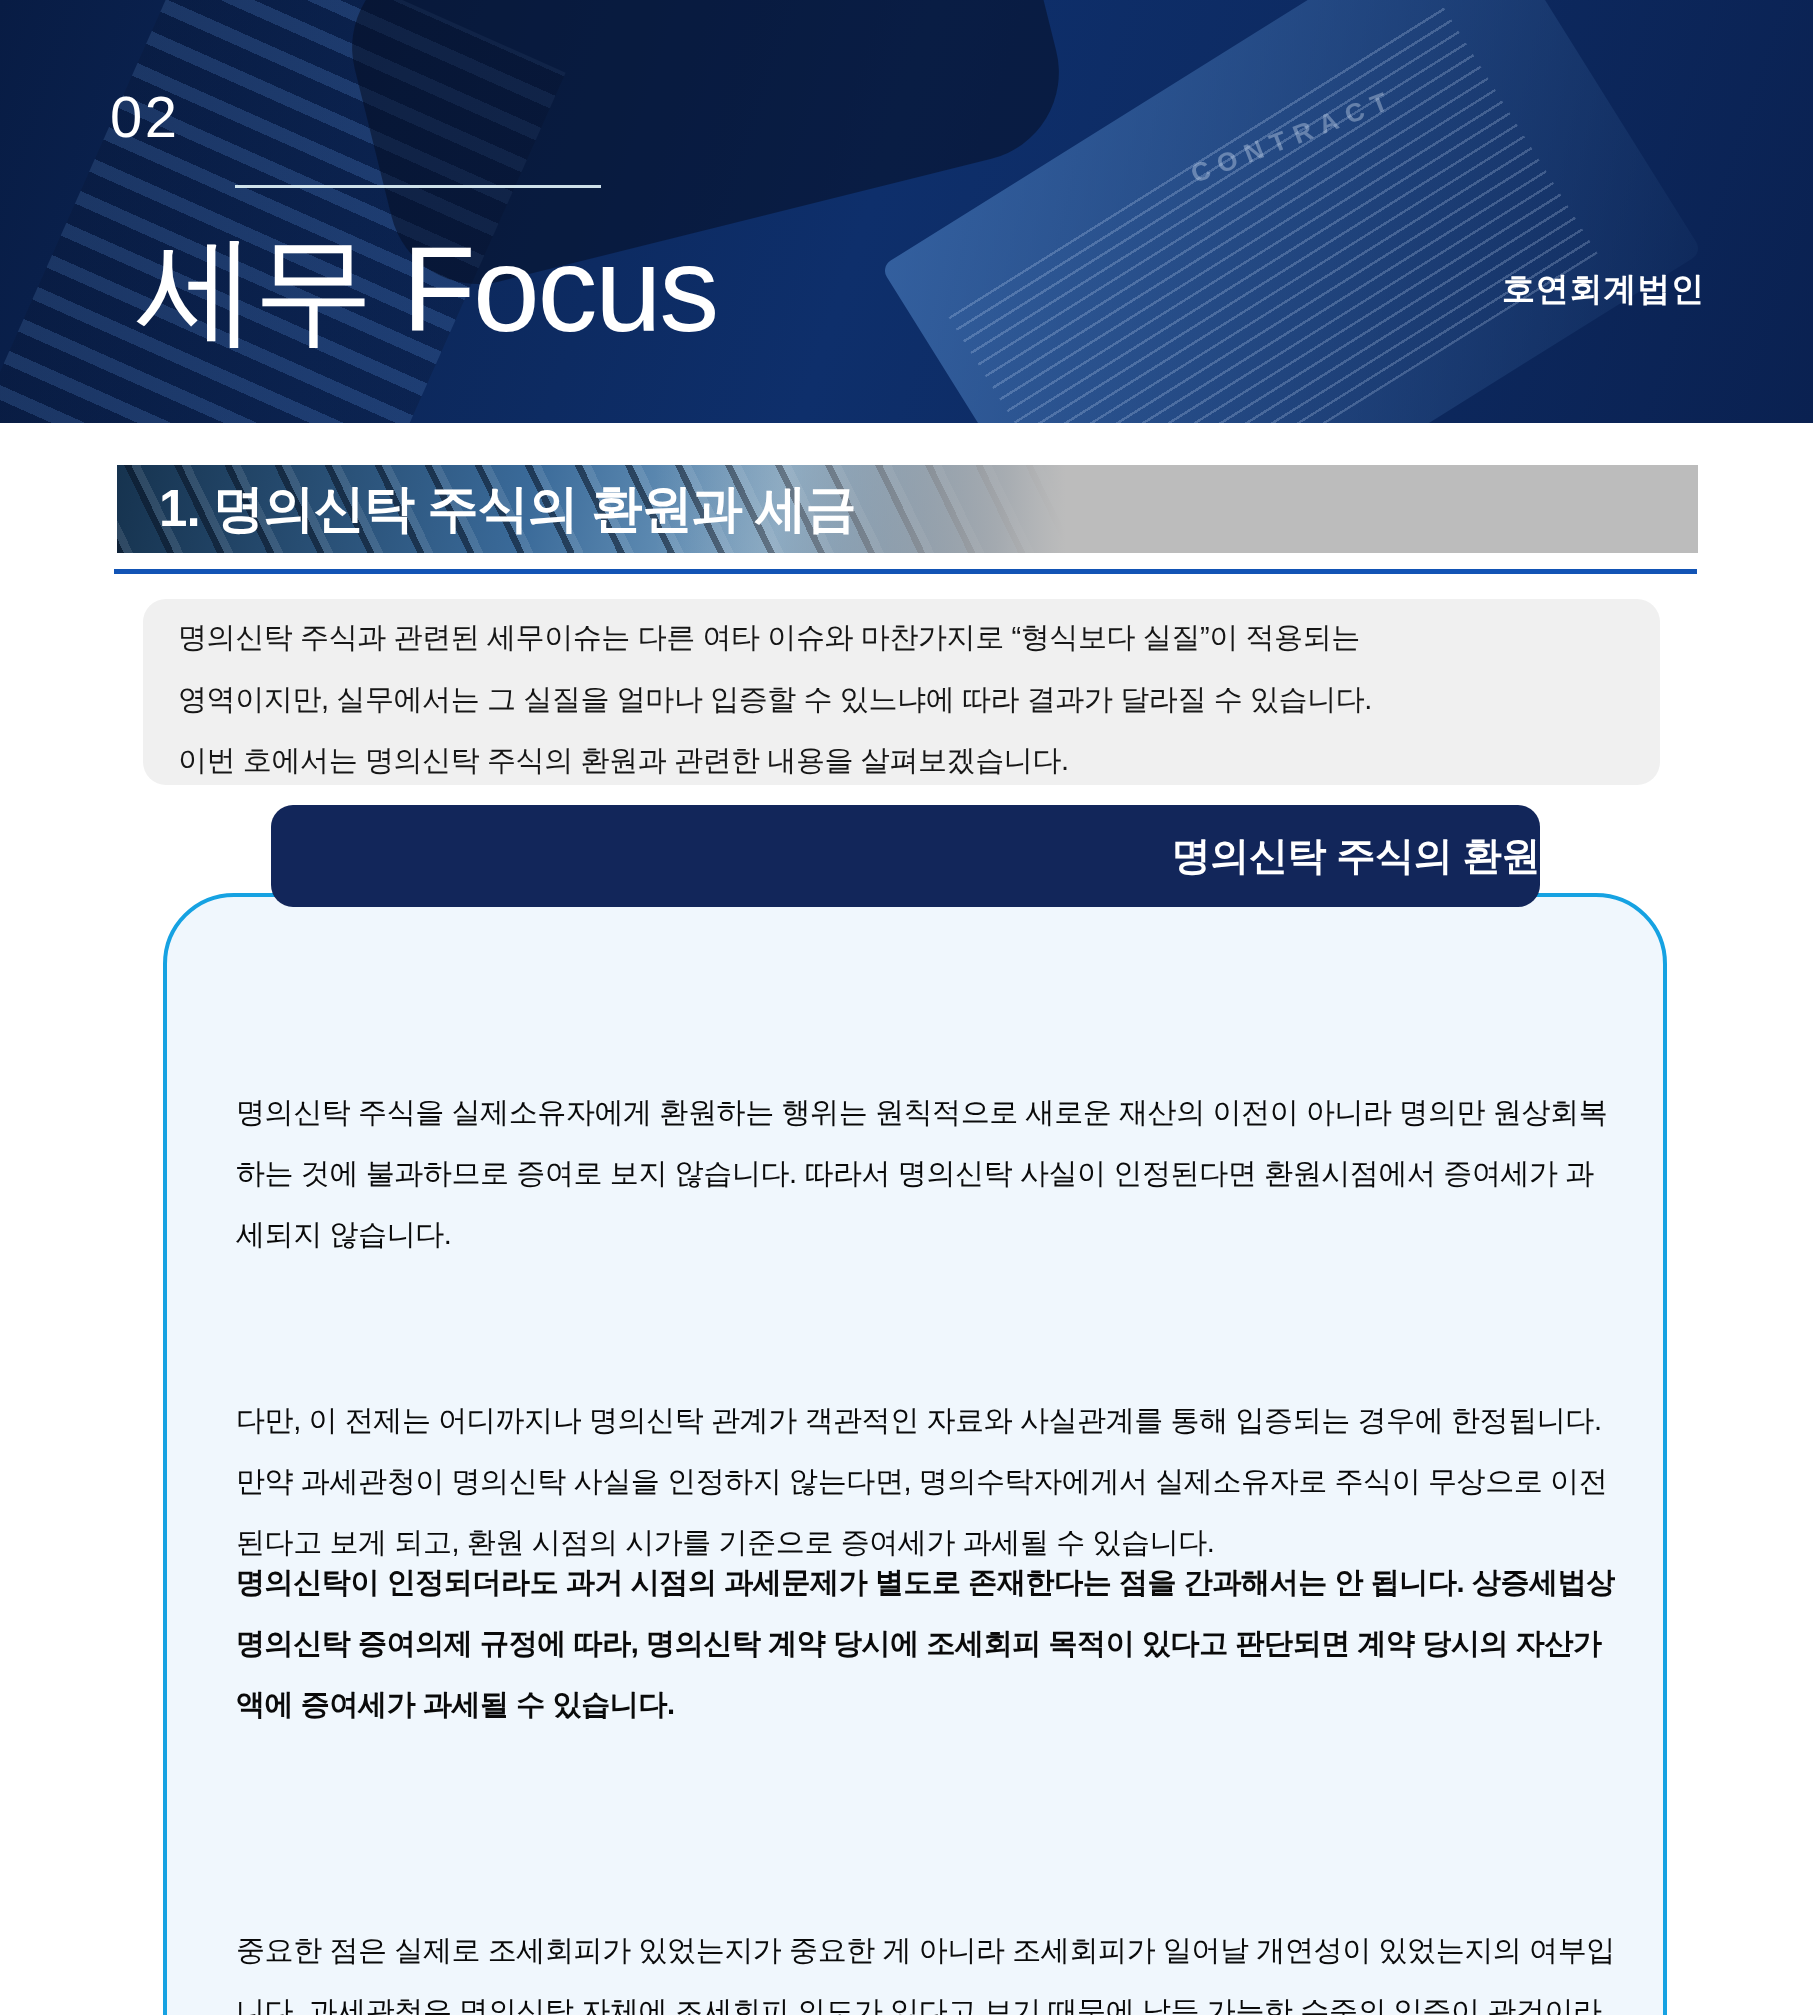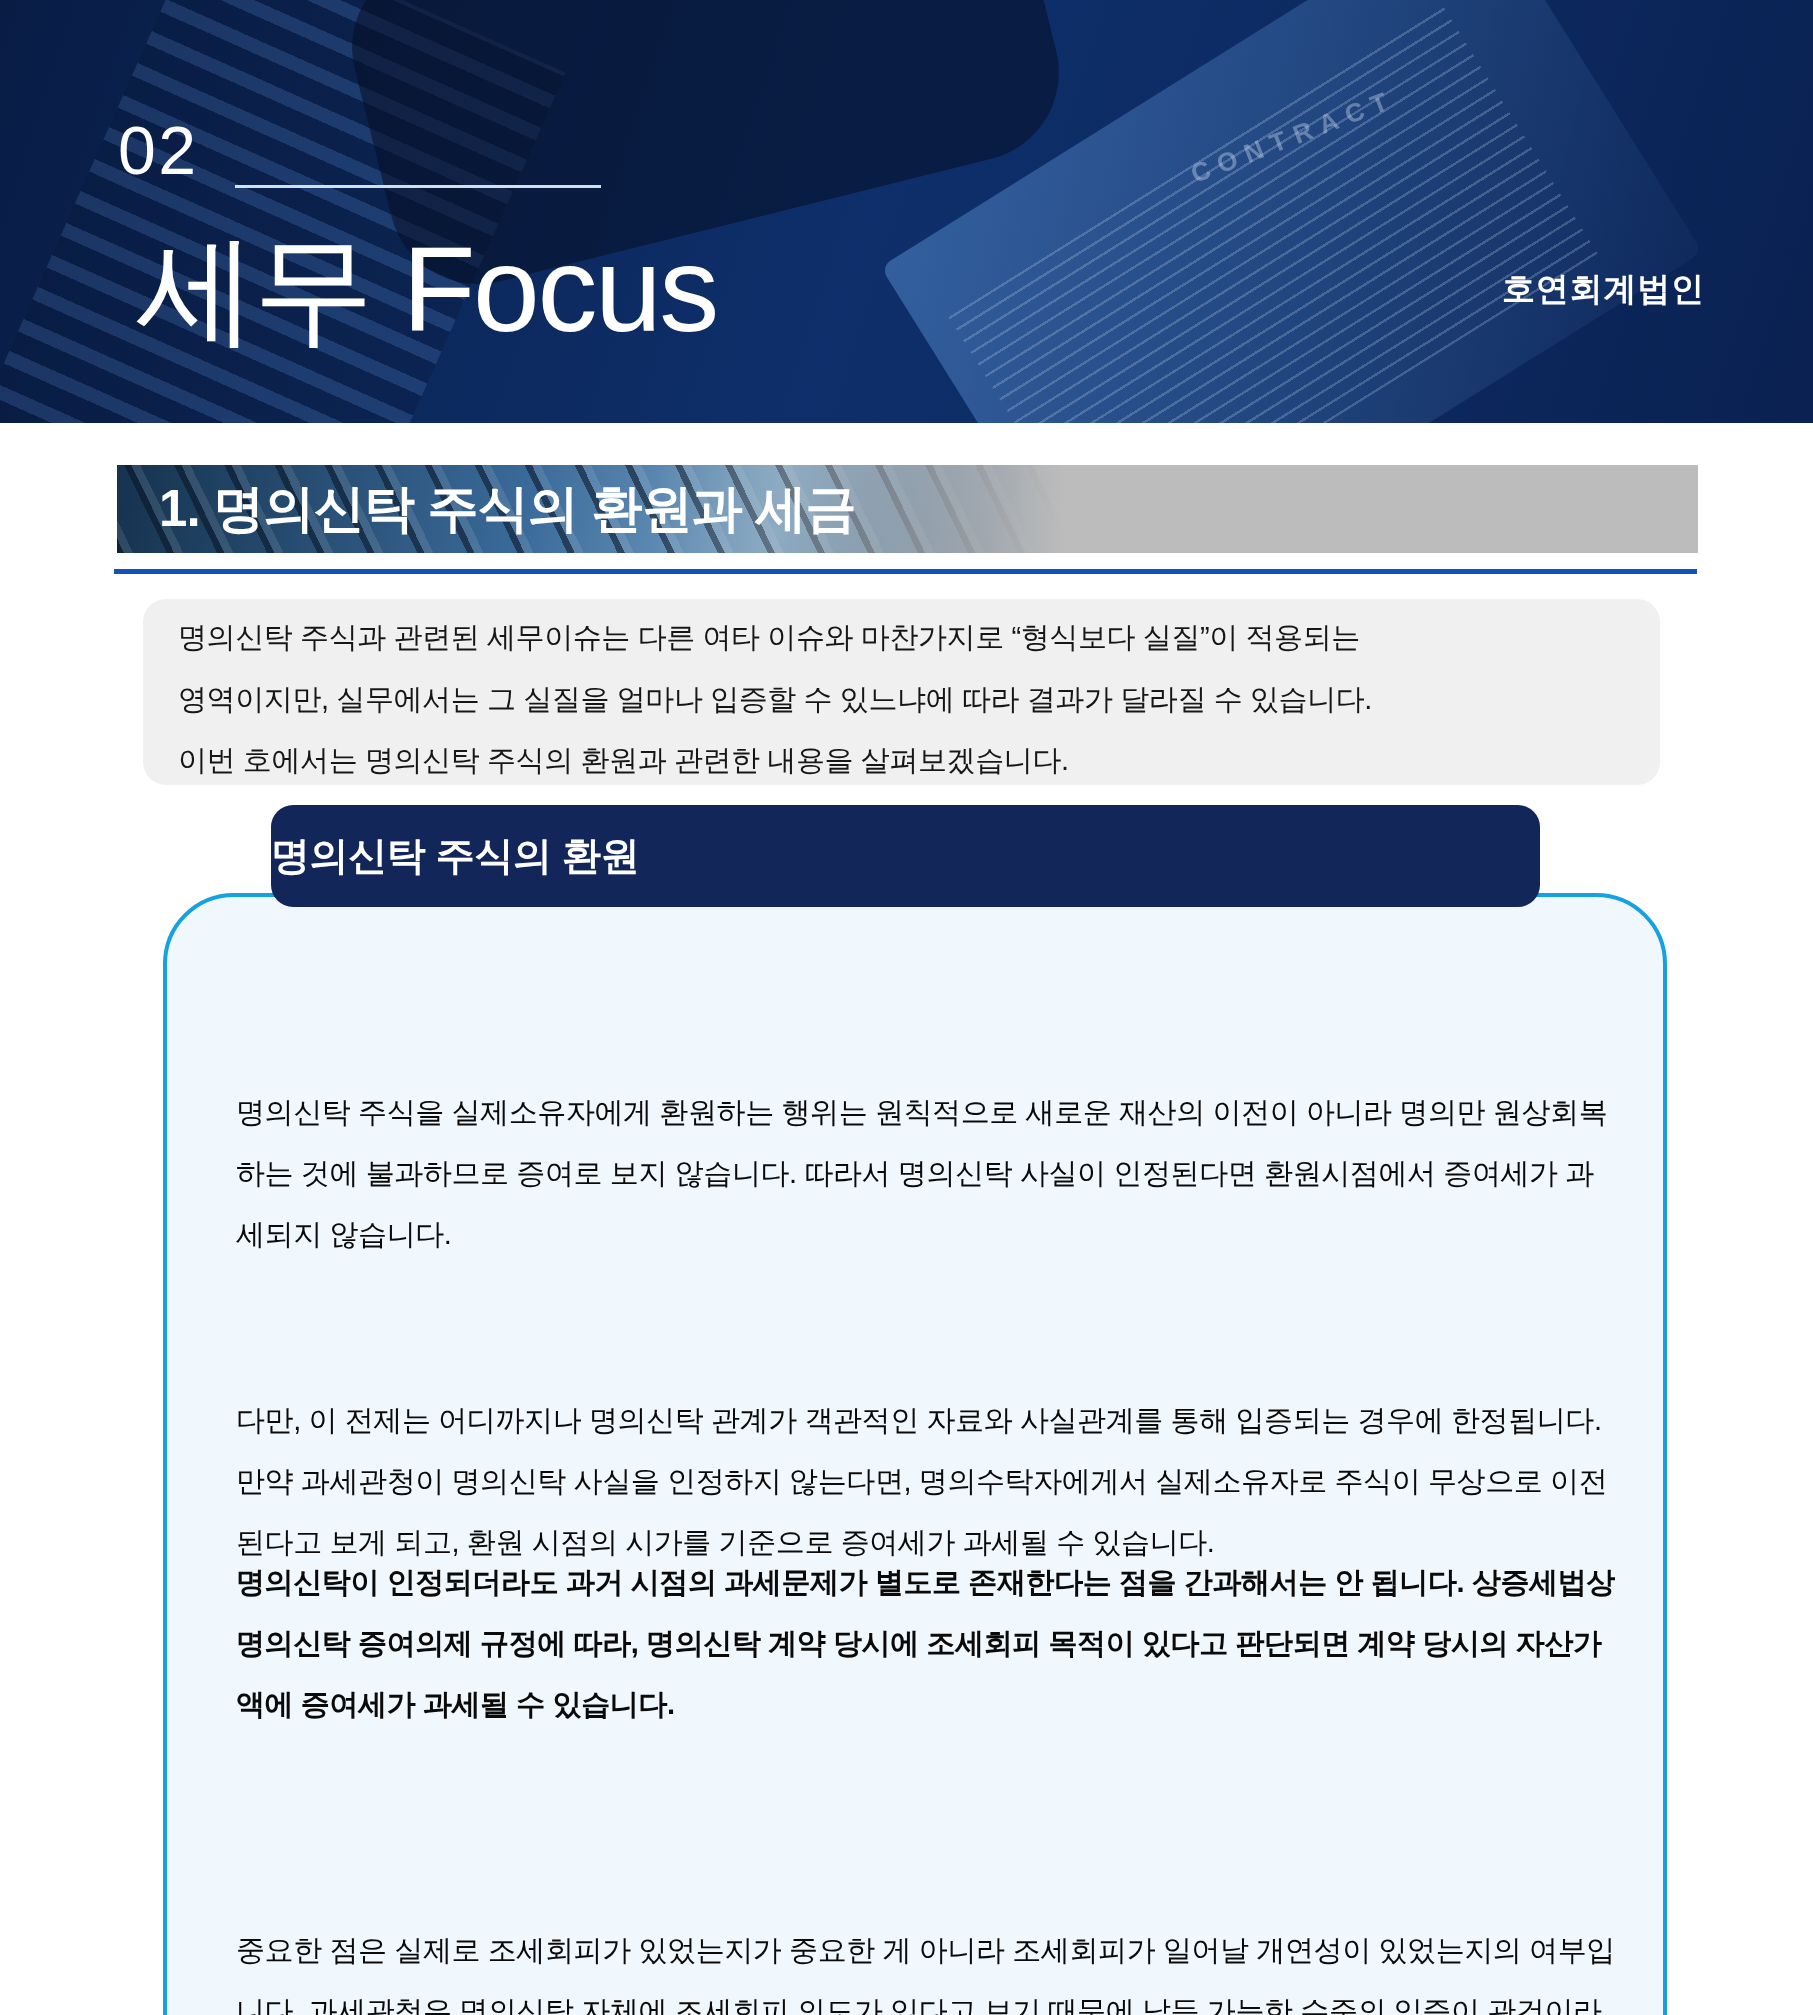--- a/index.html
+++ b/index.html
@@ -30,22 +30,22 @@
   .hero-paperlines{
     left:979px;top:133px;width:584px;height:298px;transform:rotate(-32deg);
     background:repeating-linear-gradient(0deg,rgba(210,228,255,0.28) 0 2.4px,rgba(210,228,255,0) 2.4px 13.7px);
     opacity:.8;
   }
   .hero-contract{
     position:absolute;left:1185px;top:121px;transform:rotate(-21deg);
     font-size:26px;letter-spacing:8.9px;font-weight:700;color:rgba(230,242,255,0.35);
   }
   .hero-issue{
-    position:absolute;left:110px;top:111px;color:#ffffff;
-    font-size:68px;font-weight:400;letter-spacing:2.4px;margin-left:8px;
+    position:absolute;left:110px;top:83px;color:#ffffff;
+    font-size:58px;font-weight:400;letter-spacing:2.4px;
   }
   .hero-rule{
     position:absolute;left:235px;top:185px;width:366px;height:2.8px;
     background:#d9ecf3;opacity:.95;
   }
   .hero-title{
     position:absolute;left:136px;top:210px;color:#ffffff;
     font-size:120px;font-weight:400;letter-spacing:-2.4px;white-space:nowrap;
   }
   .hero-company{
@@ -79,21 +79,21 @@
   .intro-line.l1{top:81px;}
   .intro-line.l2{top:142px;}
   
   .card{
     position:absolute;left:163px;top:893px;width:1504px;height:1475px;
     background:#f0f7fd;border:4.4px solid #16a2e2;border-radius:71px;box-sizing:border-box;
   }
   .badge{
     position:absolute;left:271px;top:805px;width:1269px;height:102px;
     background:#12265a;border-radius:22px;color:#ffffff;
-    font-size:39px;font-weight:800;text-align:left;line-height:102px;letter-spacing:-0.4px;
+    font-size:39px;font-weight:800;text-align:right;line-height:102px;letter-spacing:-0.4px;
   }
   .para{
     position:absolute;left:236px;width:1382px;color:#0a0a0a;
     font-size:29px;line-height:61px;letter-spacing:-0.4px;text-align:left;
   }
   .para.p0{top:1082px;}
   .para.p1{top:1390px;}
   .para.p2{top:1552px;font-weight:bold;}
   .para.p3{top:1920px;}
 </style>

